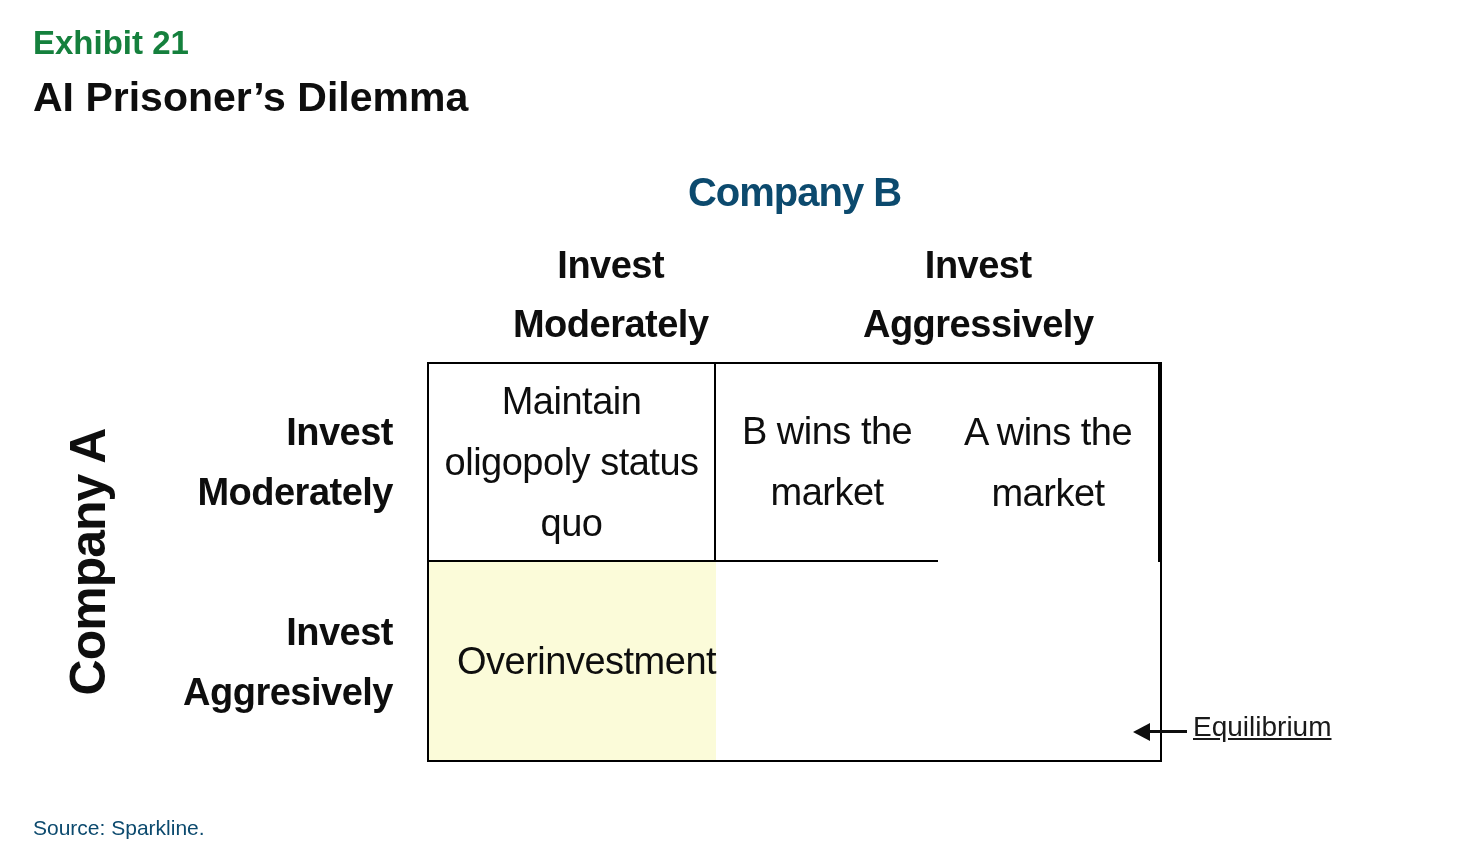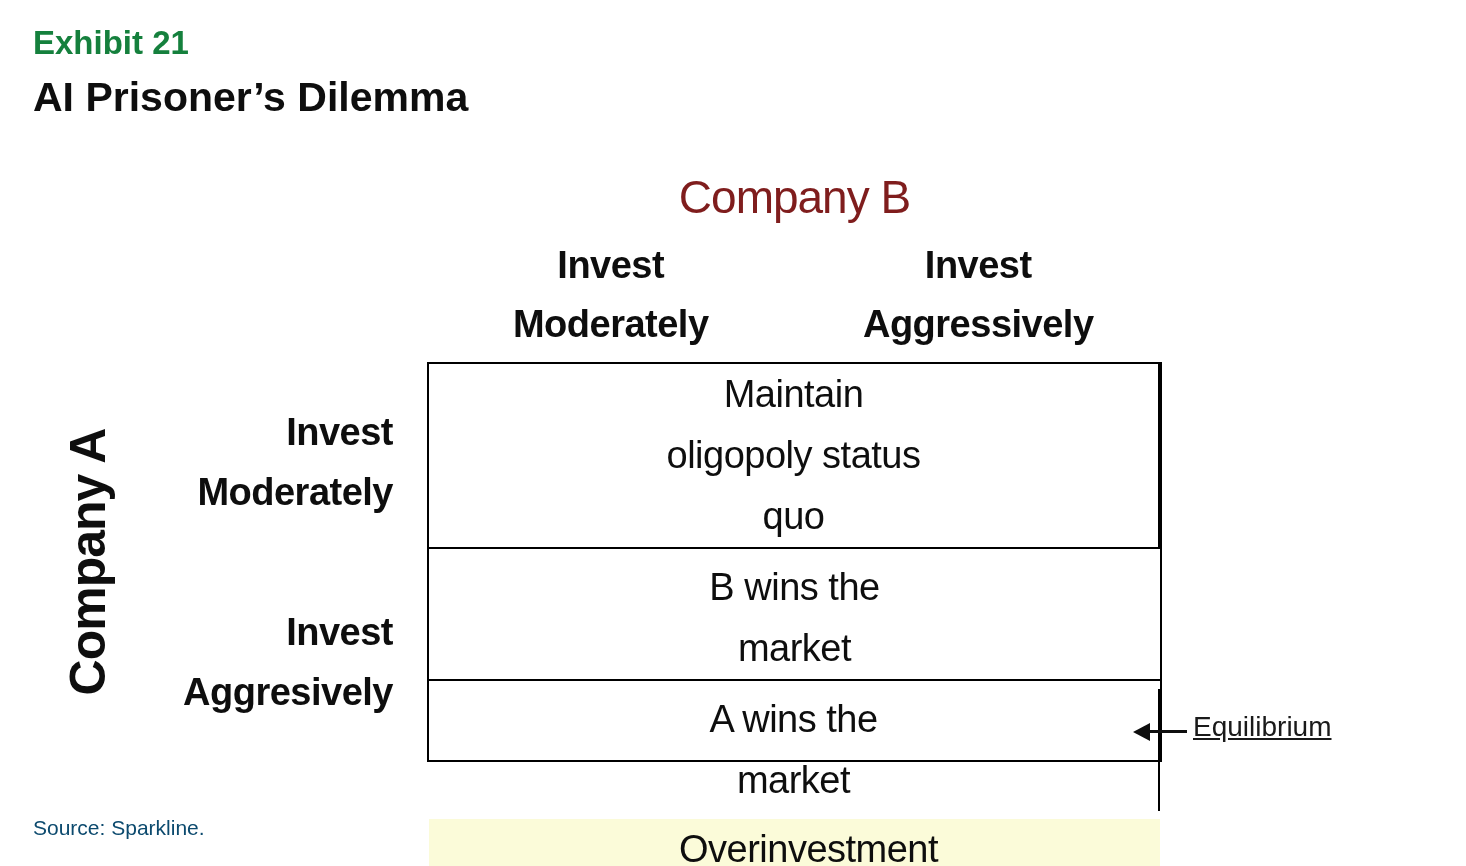--- a/index.html
+++ b/index.html
@@ -36,24 +36,24 @@
     color: #0e0e0e;
   }
 
   
   .company-b {
     position: absolute;
     left: 427px;
     top: 170px;
     width: 735px;
     text-align: center;
-    font-size: 46px;
-    font-weight: normal;
+    font-size: 40px;
+    font-weight: bold;
     letter-spacing: -1px;
-    color: #7f1d1d;
+    color: #0c4a6e;
   }
 
   
   .col-headers {
     position: absolute;
     left: 427px;
     top: 236px;
     width: 735px;
     display: flex;
   }
@@ -100,24 +100,23 @@
   
   .grid {
     position: absolute;
     left: 427px;
     top: 362px;
     width: 735px;
     height: 400px;
     box-sizing: border-box;
     border: 2px solid #000000;
     display: grid;
-    grid-template-columns: 1fr;
+    grid-template-columns: 1fr 1fr 1fr;
     grid-template-rows: 1fr 1fr;
     background: #ffffff;
-    gap: 8px;
   }
   .cell {
     display: flex;
     align-items: center;
     justify-content: center;
     text-align: center;
     font-size: 38px;
     line-height: 61px;
     letter-spacing: -0.5px;
     white-space: pre-line;

